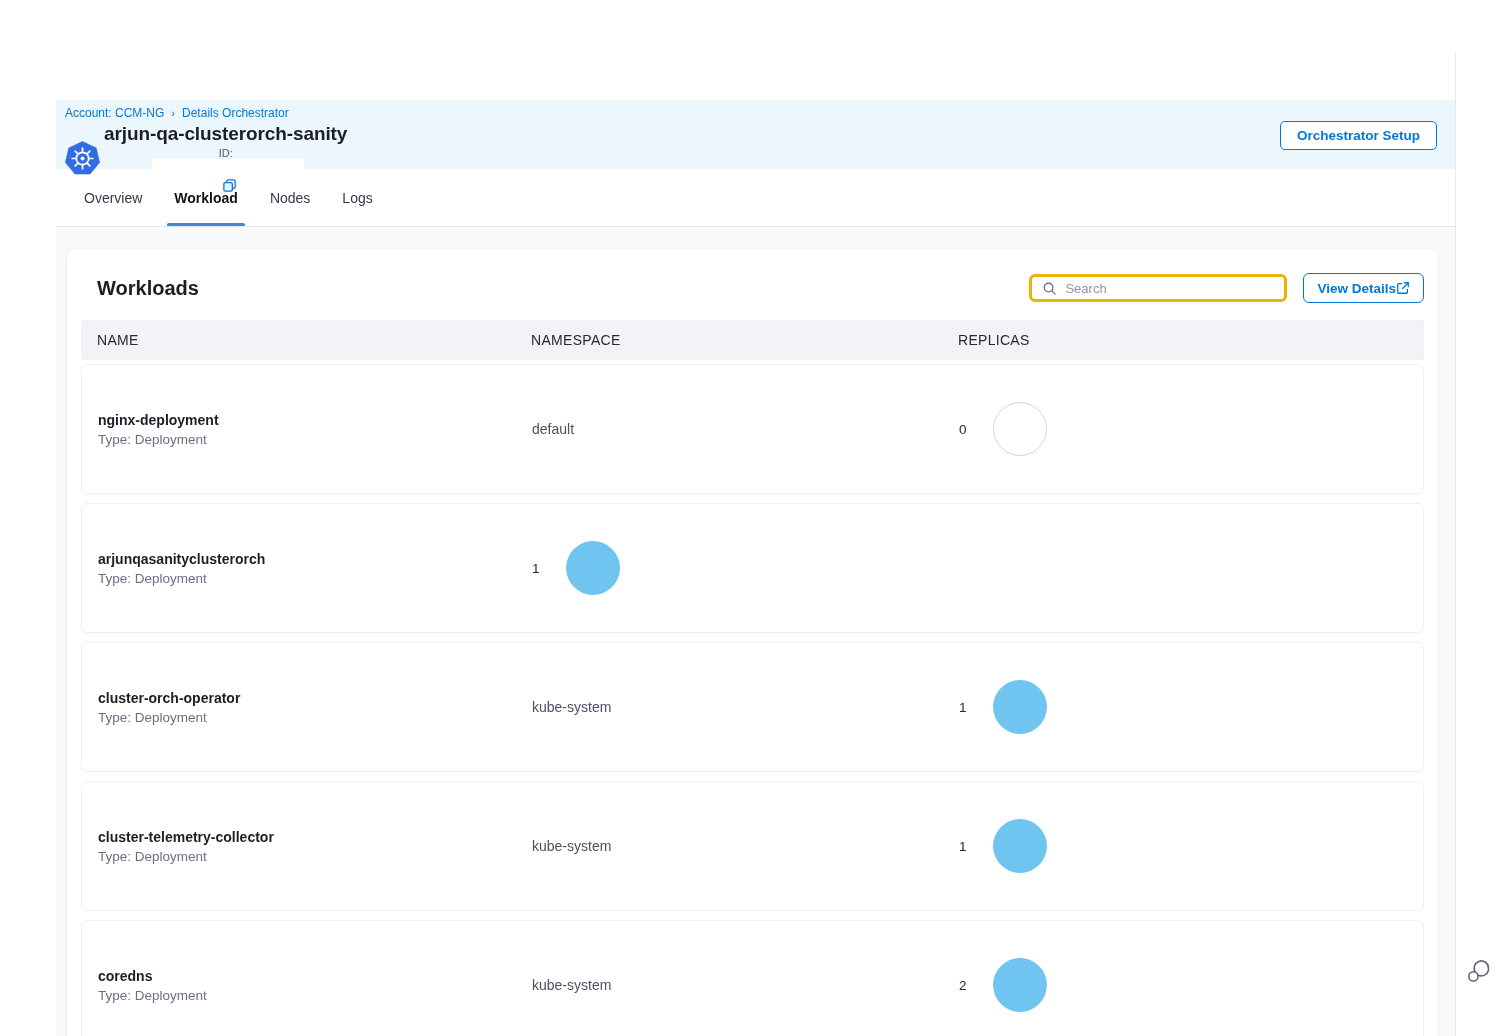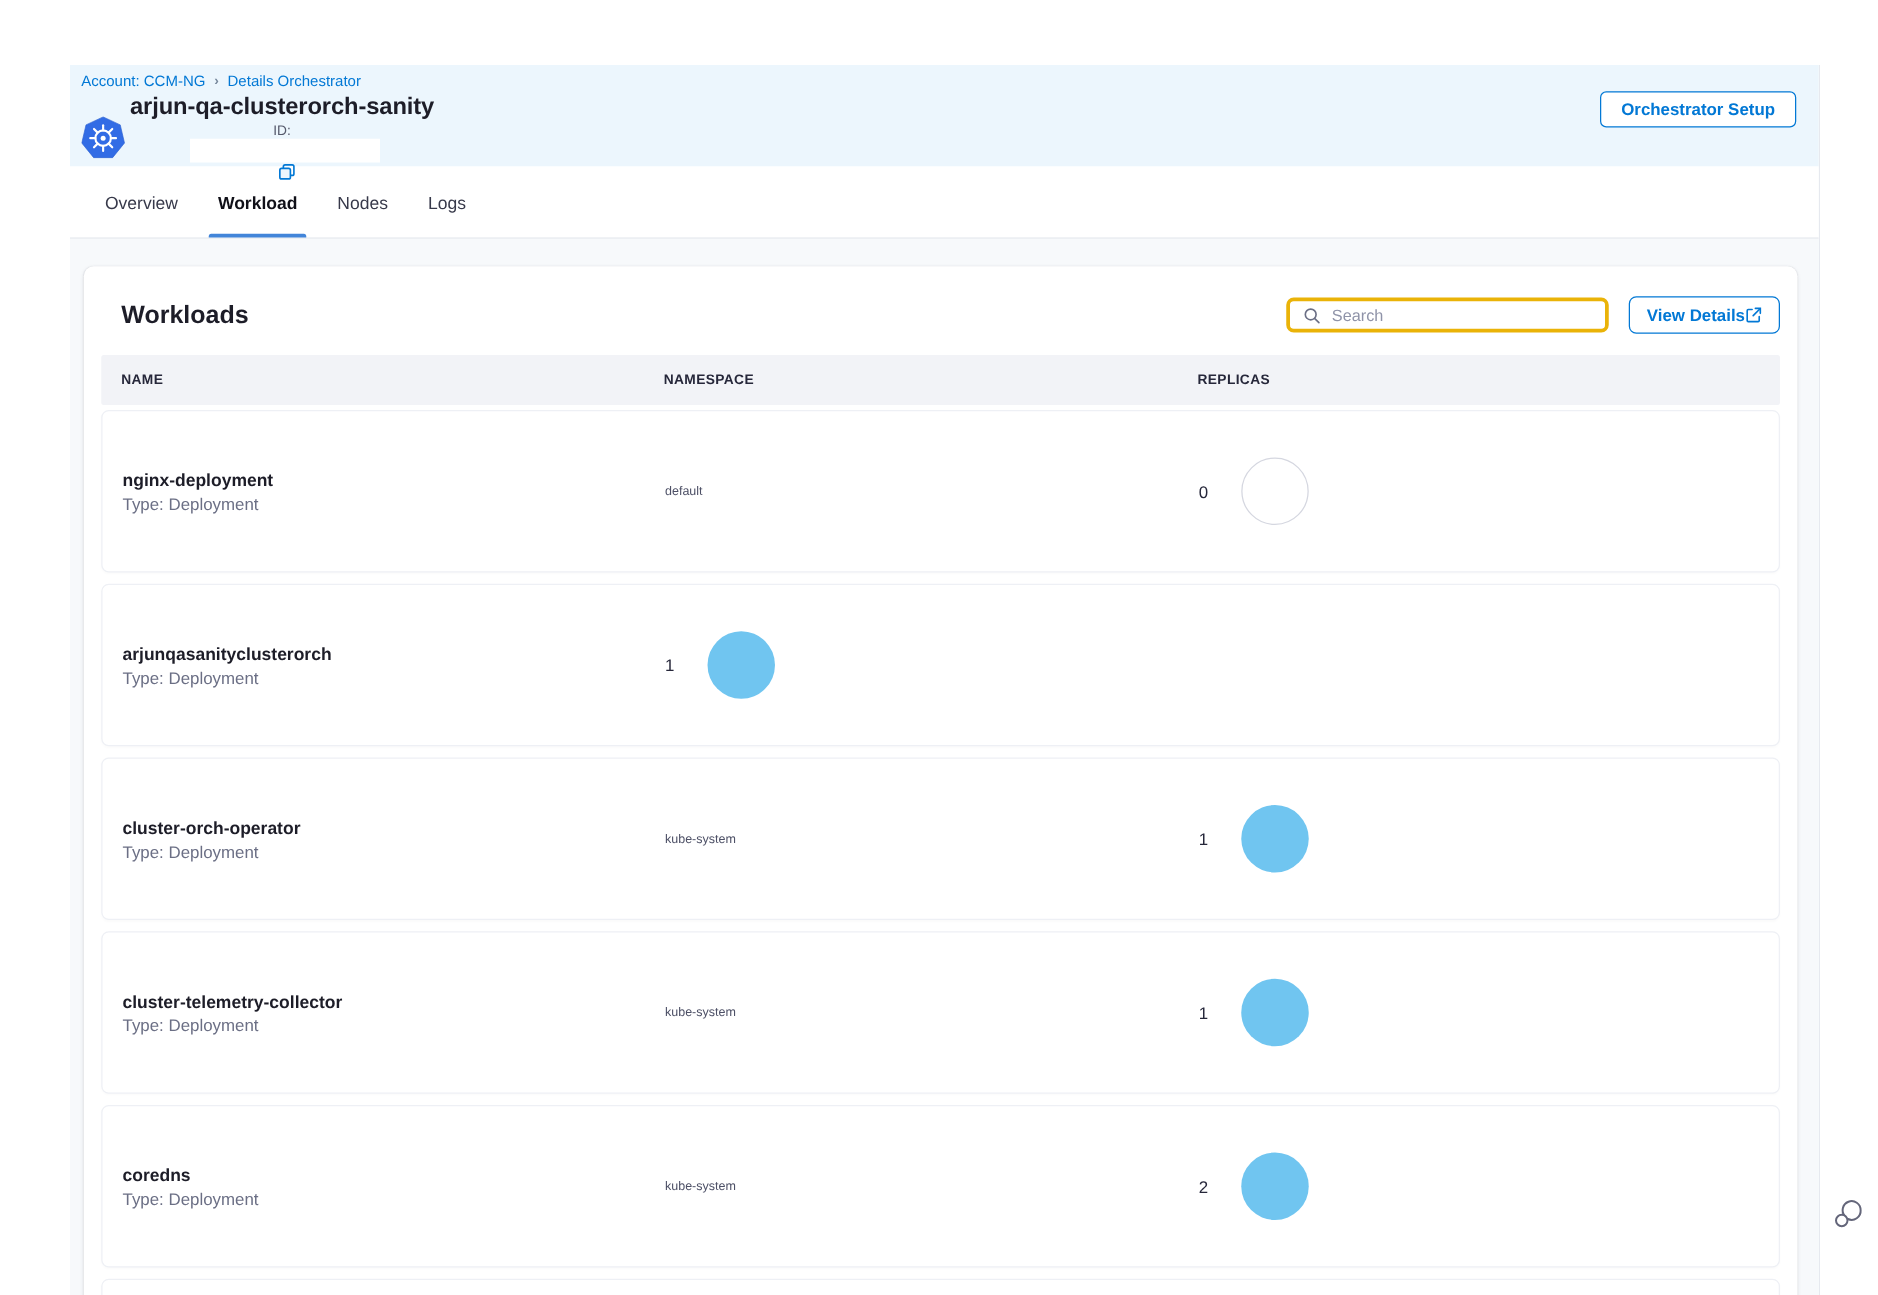--- a/index.html
+++ b/index.html
@@ -3,21 +3,21 @@
 <meta charset="utf-8">
 <style>
   * { margin:0; padding:0; box-sizing:border-box; }
   html,body { width:1502px; height:1036px; background:#ffffff; overflow:hidden;
     font-family:"Liberation Sans","DejaVu Sans",sans-serif; }
 
   .app { position:absolute; left:56px; top:52px; width:1400px; height:984px;
     border-right:1px solid var(--border-light,#e6e9ef); overflow:hidden; }
 
   
-  .hdr { height:81px; background:var(--header-bg,#ecf6fd); padding:4px 18px 0 9px; position:relative; }
+  .hdr { height:69px; background:var(--header-bg,#ecf6fd); padding:4px 18px 0 9px; position:relative;margin-top:48px; }
   .crumbs { font-size:12px; display:flex; align-items:center; gap:7px; padding-top:2px; }
   .crumb { color:var(--accent,#0278d5); cursor:pointer; }
   .crumb-sep { color:#77889c; font-size:11px; font-weight:700; }
   .title-row { display:flex; align-items:center; margin-top:3px; }
   .k8s-badge { width:35px; height:35px; margin-right:4px; flex:none; }
   .title-col { display:flex; flex-direction:column; }
   .cluster-title { font-size:19px; font-weight:700; color:var(--text-dark,#1d1d28); letter-spacing:-.1px; }
   .id-row { display:flex; align-items:center; margin-top:2px;flex-direction:column; }
   .id-label { font-size:11px; color:#55596b; }
   .id-redacted { width:152px; height:19px; background:#ffffff; margin-left:4px; }
@@ -48,30 +48,30 @@
     background:#fff; display:flex; align-items:center; padding:0 10px; gap:8px; margin-right:16px; }
   .search-box input { border:none; outline:none; flex:1; font-size:13px; color:#3a3c4e;
     font-family:inherit; background:transparent; }
   .search-box input::placeholder { color:#8f93a8; }
   .viewdet-btn { height:30px; padding:0 13px; background:#fff; display:flex; align-items:center; gap:0;
     border:1px solid var(--accent,#0278d5); border-radius:6px; color:var(--accent,#0278d5);
     font-weight:700; font-size:13.5px; font-family:inherit; cursor:pointer; }
 
   .grid-cols { display:grid; grid-template-columns:450px 427px 1fr; align-items:center; }
   .thead { height:40px; background:var(--thead-bg,#f2f3f7); border-radius:2px; }
-  .th { font-size:11px; font-weight:700; color:#26273a; letter-spacing:.3px; }
+  .th { font-size:14px; font-weight:400; color:#26273a; letter-spacing:.3px; }
   .th:first-child { padding-left:16px; }
 
   .rows { margin-top:4px; }
   .row { height:130px; background:#fff; border:1px solid var(--row-border,#eef0f5);
     border-radius:6px; margin-bottom:9px; box-shadow:0 1px 2px rgba(0,0,0,.02); cursor:pointer; }
   .name-cell { padding-left:16px; }
   .wl-name { font-size:14px; font-weight:700; color:var(--text-dark,#1d1d28); }
   .wl-type { font-size:13.5px; color:#6b6f85; margin-top:4px; }
-  .ns-cell { font-size:10px; color:#4d5066; }
+  .ns-cell { font-size:14px; color:#4d5066; }
   .rep-cell { display:flex; align-items:center; }
   .rep-num { font-size:13.5px; color:#26273a; }
   .rep-circle { width:54px; height:54px; border-radius:50%; margin-left:26px; }
   .rep-circle.filled { background:var(--circle-filled,#70c5f0); }
   .rep-circle.empty { background:#fff; border:1px solid #d5d7e0; }
 
   .chat-fab { position:absolute; left:1464px; top:956px; width:30px; height:30px; cursor:pointer; }
 </style>
 </head>
 <body>

